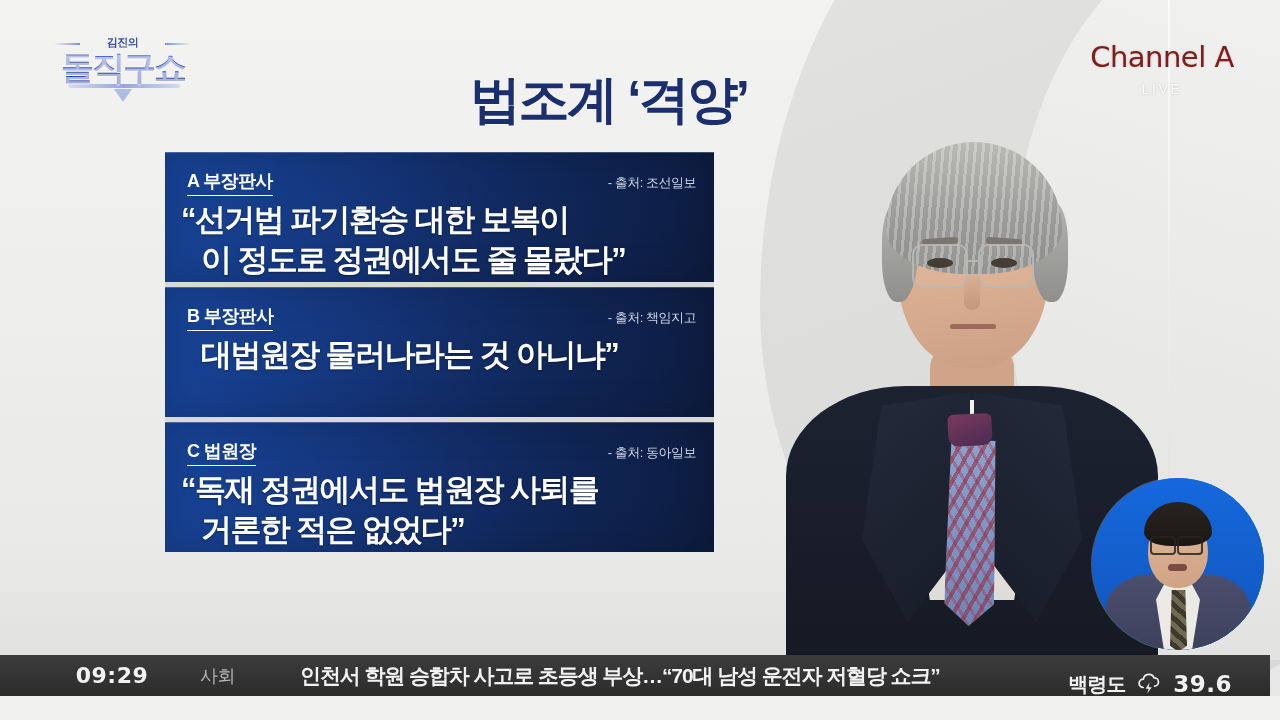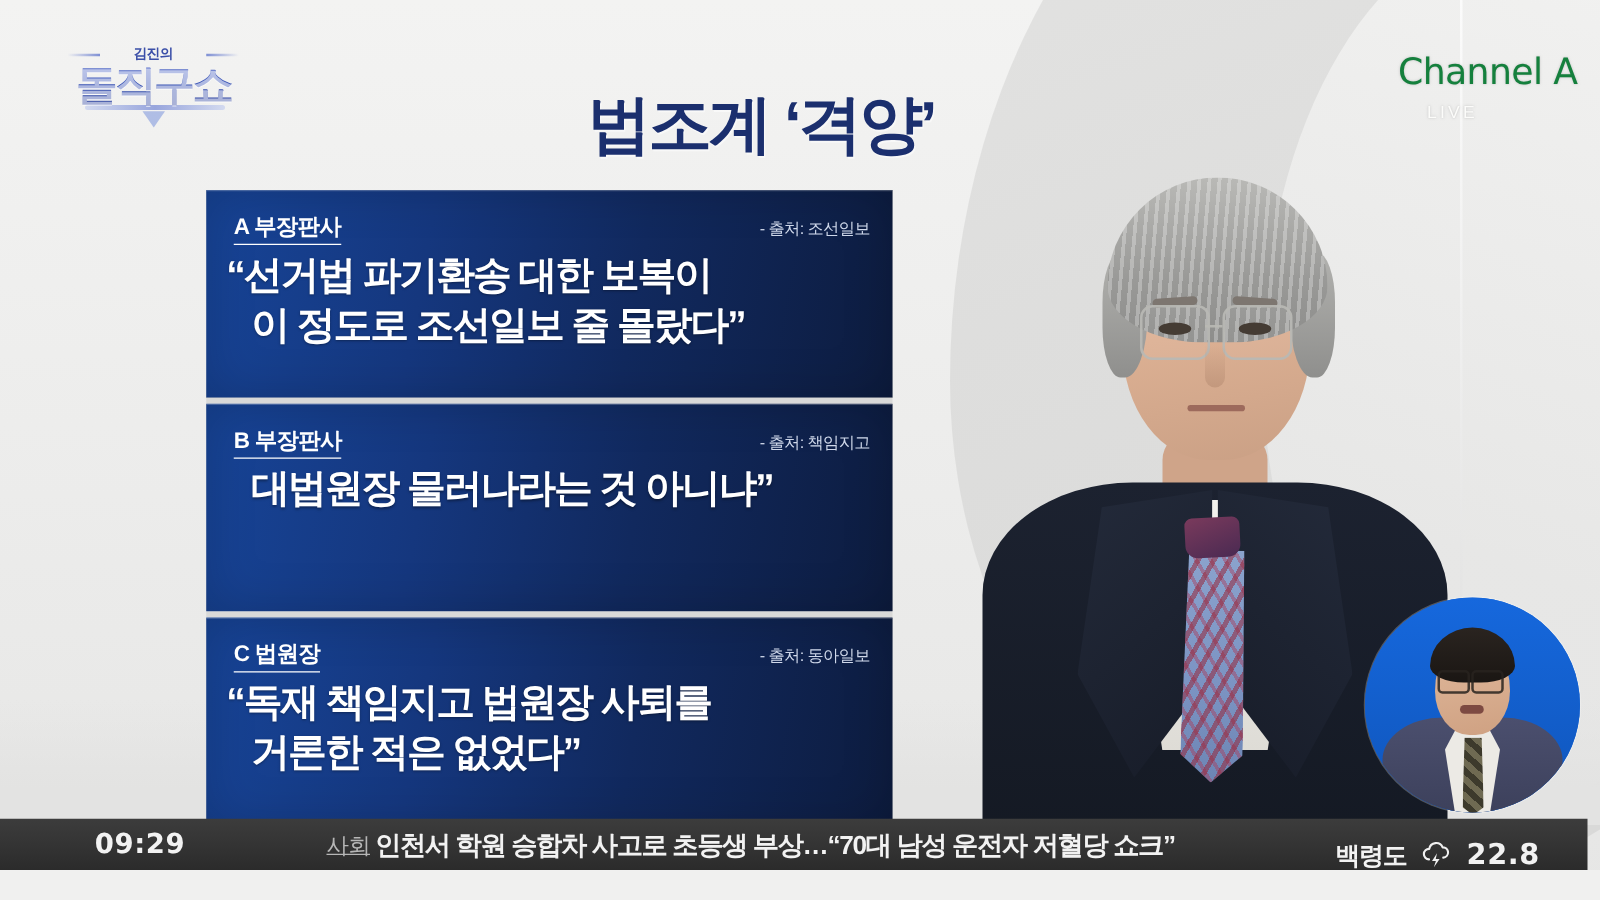--- a/index.html
+++ b/index.html
@@ -129,24 +129,23 @@
     position: absolute;
     right: 18px;
     top: 40px;
     width: 200px;
     text-align: center;
   }
   .ch-name {
     font-size: 29px;
     font-weight: 400;
     letter-spacing: -0.5px;
-    color: #15803d;
+    color: #7f1d1d;
     text-shadow: 0 0 2px rgba(150,150,150,.55);
     font-family: "DejaVu Sans", sans-serif;
-    text-align: right;
   }
   .ch-live {
     margin-top: 7px;
     font-size: 14px;
     letter-spacing: 2.6px;
     color: #fcfcfa;
     text-shadow: 0 0 2px rgba(150,150,150,.55);
   }
 
   
@@ -164,21 +163,21 @@
 
   
   .quote-stack {
     position: absolute;
     left: 165px;
     top: 152px;
     width: 549px;
   }
   .quote-box {
     position: relative;
-    height: 166px;
+    height: 130px;
     background: linear-gradient(100deg, #174497 0%, #15377e 32%, #11295e 62%, #0d1c3f 100%);
     box-shadow: inset 0 0 40px rgba(0,0,0,.18);
     overflow: hidden;
   }
   .quote-box::after {
     content: "";
     position: absolute;
     left: 0; top: 0;
     width: 100%;
     height: 1px;
@@ -447,25 +446,24 @@
   .t-time {
     width: 176px;
     text-align: center;
     font-size: 22px;
     font-weight: 700;
     letter-spacing: 0.5px;
     font-family: "DejaVu Sans", sans-serif;
   }
   .t-cat {
     width: 96px;
-    text-align: right;
+    text-align: left;
     font-size: 18px;
     color: #b6b6b6;
     letter-spacing: -0.6px;
-    text-decoration: underline;
   }
   .t-news {
     flex: 1;
     font-size: 21px;
     font-weight: 700;
     letter-spacing: -1.1px;
     white-space: nowrap;
     overflow: hidden;
     padding-left: 4px;
   }
@@ -545,41 +543,41 @@
     <div class="g-mouth"></div>
   </div>
 
   <div class="quote-stack">
 
     <div class="quote-box">
       <div class="q-head">A 부장판사</div>
       <div class="q-src">- 출처: 조선일보</div>
       <div class="q-body">
         <span>“선거법 파기환송 대한 보복이</span>
-        <span class="q-l2">이 정도로 조선일보 줄 몰랐다”</span>
+        <span class="q-l2">이 정도로 정권에서도 줄 몰랐다”</span>
       </div>
     </div>
 
     <div class="q-sep"></div>
 
     <div class="quote-box">
       <div class="q-head">B 부장판사</div>
       <div class="q-src">- 출처: 책임지고</div>
       <div class="q-body">
         <span class="q-l2">대법원장 물러나라는 것 아니냐”</span>
       </div>
     </div>
 
     <div class="q-sep"></div>
 
     <div class="quote-box">
       <div class="q-head">C 법원장</div>
       <div class="q-src">- 출처: 동아일보</div>
       <div class="q-body">
-        <span>“독재 책임지고 법원장 사퇴를</span>
+        <span>“독재 정권에서도 법원장 사퇴를</span>
         <span class="q-l2">거론한 적은 없었다”</span>
       </div>
     </div>
 
   </div>
 
   <div class="pip">
     <div class="p-bg"></div>
     <div class="p-suit"></div>
     <div class="p-shirt"></div>
@@ -597,17 +595,17 @@
     <div class="t-cat">사회</div>
     <div class="t-news">인천서 학원 승합차 사고로 초등생 부상…“70대 남성 운전자 저혈당 쇼크”</div>
     <div class="t-weather">
       <span class="t-region">백령도</span>
       <span>
         <svg class="t-wicon" viewBox="0 0 26 24" aria-hidden="true">
           <path d="M7.2 15.5a4.2 4.2 0 0 1 .2-8.4 5.6 5.6 0 0 1 10.7-1.2 4.1 4.1 0 0 1 .5 8.2" fill="none" stroke="#f0f0f0" stroke-width="1.7" stroke-linecap="round" stroke-linejoin="round"></path>
           <path d="M13.6 10.5l-4 6.2h3.1l-1.6 5.1 4.6-6.6h-3.1z" fill="#f0f0f0"></path>
         </svg>
       </span>
-      <span class="t-temp">22.8</span>
+      <span class="t-temp">39.6</span>
     </div>
   </div>
 
 </div>
 
 </body></html>

